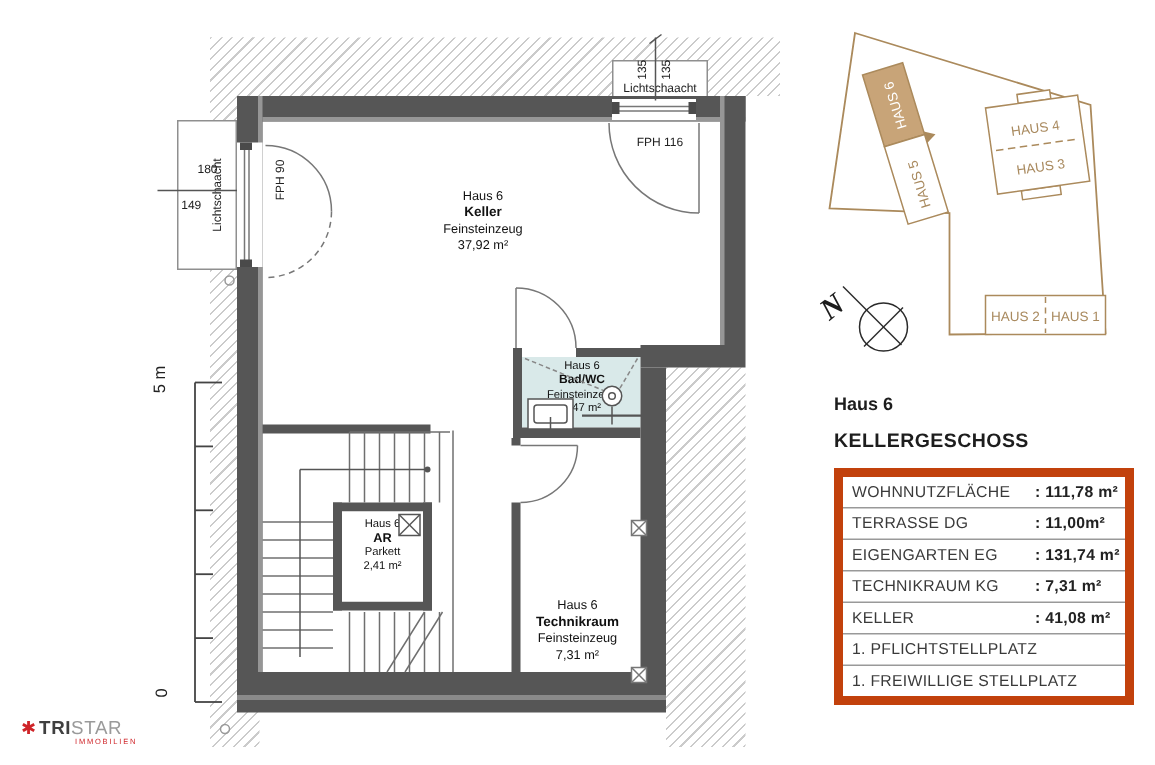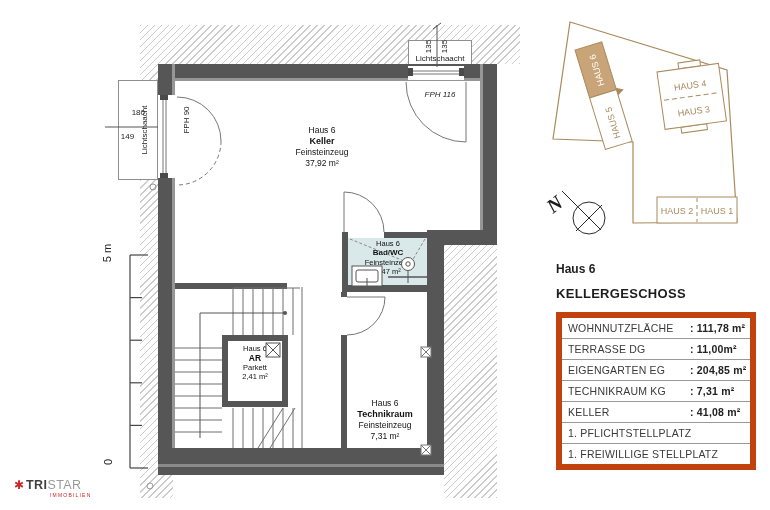--- a/index.html
+++ b/index.html
@@ -100,21 +100,21 @@
     <div>Parkett</div>
     <div>2,41 m²</div>
   </div>
   <div class="abs lbl" style="left:255px;top:378px;width:80px;">
     <div>Haus 6</div>
     <div class="rm">Technikraum</div>
     <div>Feinsteinzeug</div>
     <div>7,31 m²</div>
   </div>
 
-  <div class="abs dim" style="left:320px;top:70px;width:60px;font-style:italic;">FPH 116</div>
+  <div class="abs dim" style="left:320px;top:70px;width:60px;">FPH 116</div>
   <div class="abs dim rot" style="left:78px;top:94px;width:40px;height:12px;">FPH 90</div>
 
   <div class="abs scale-lbl rot" style="left:1px;top:227px;width:32px;height:12px;">5 m</div>
   <div class="abs scale-lbl rot" style="left:2px;top:436px;width:32px;height:12px;">0</div>
 
   <svg width="450" height="470" viewBox="0 0 450 470">
 
     <line x1="15" y1="107" x2="68" y2="107" stroke="#555" stroke-width="1"></line>
     <line x1="347" y1="5" x2="347" y2="47" stroke="#555" stroke-width="1"></line>
     <line x1="343" y1="9" x2="351" y2="3" stroke="#555" stroke-width="1"></line>
@@ -258,21 +258,21 @@
     <div class="irow">
       <div class="il">WOHNNUTZFLÄCHE</div>
       <div class="iv">: 111,78 m²</div>
     </div>
     <div class="irow">
       <div class="il">TERRASSE  DG</div>
       <div class="iv">: 11,00m²</div>
     </div>
     <div class="irow">
       <div class="il">EIGENGARTEN EG</div>
-      <div class="iv">: 204,85 m²</div>
+      <div class="iv">: 131,74 m²</div>
     </div>
     <div class="irow">
       <div class="il">TECHNIKRAUM  KG</div>
       <div class="iv">: 7,31 m²</div>
     </div>
     <div class="irow">
       <div class="il">KELLER</div>
       <div class="iv">: 41,08 m²</div>
     </div>
     <div class="irow">

